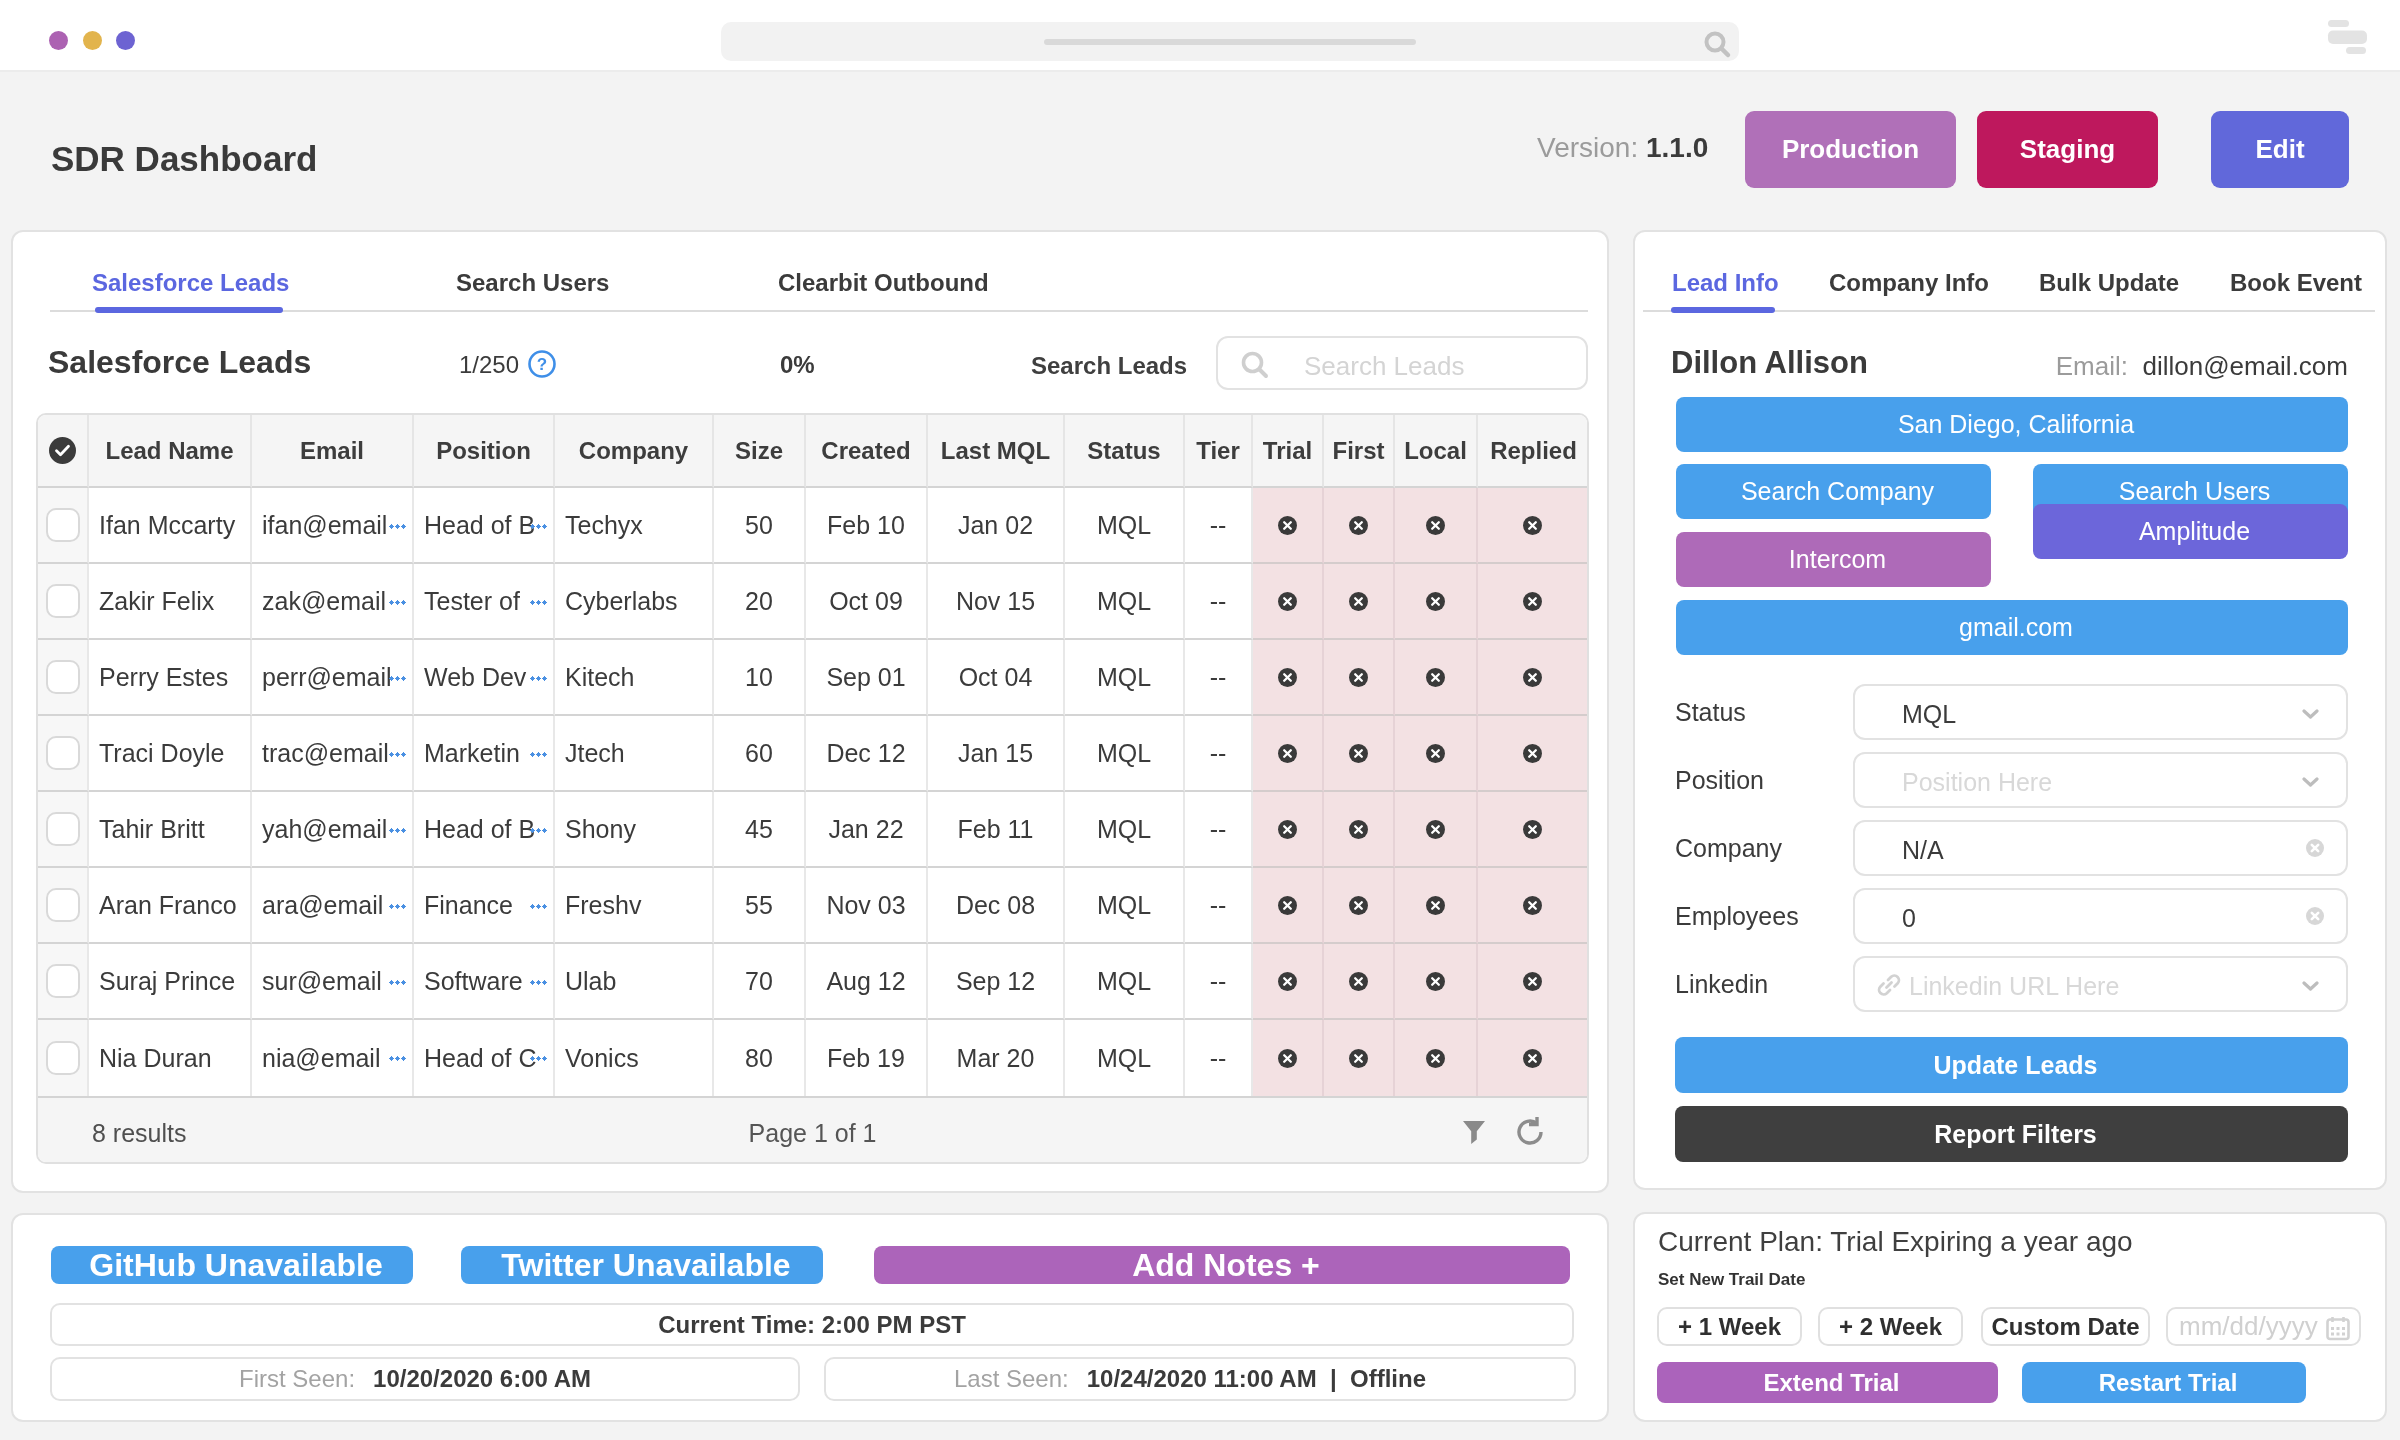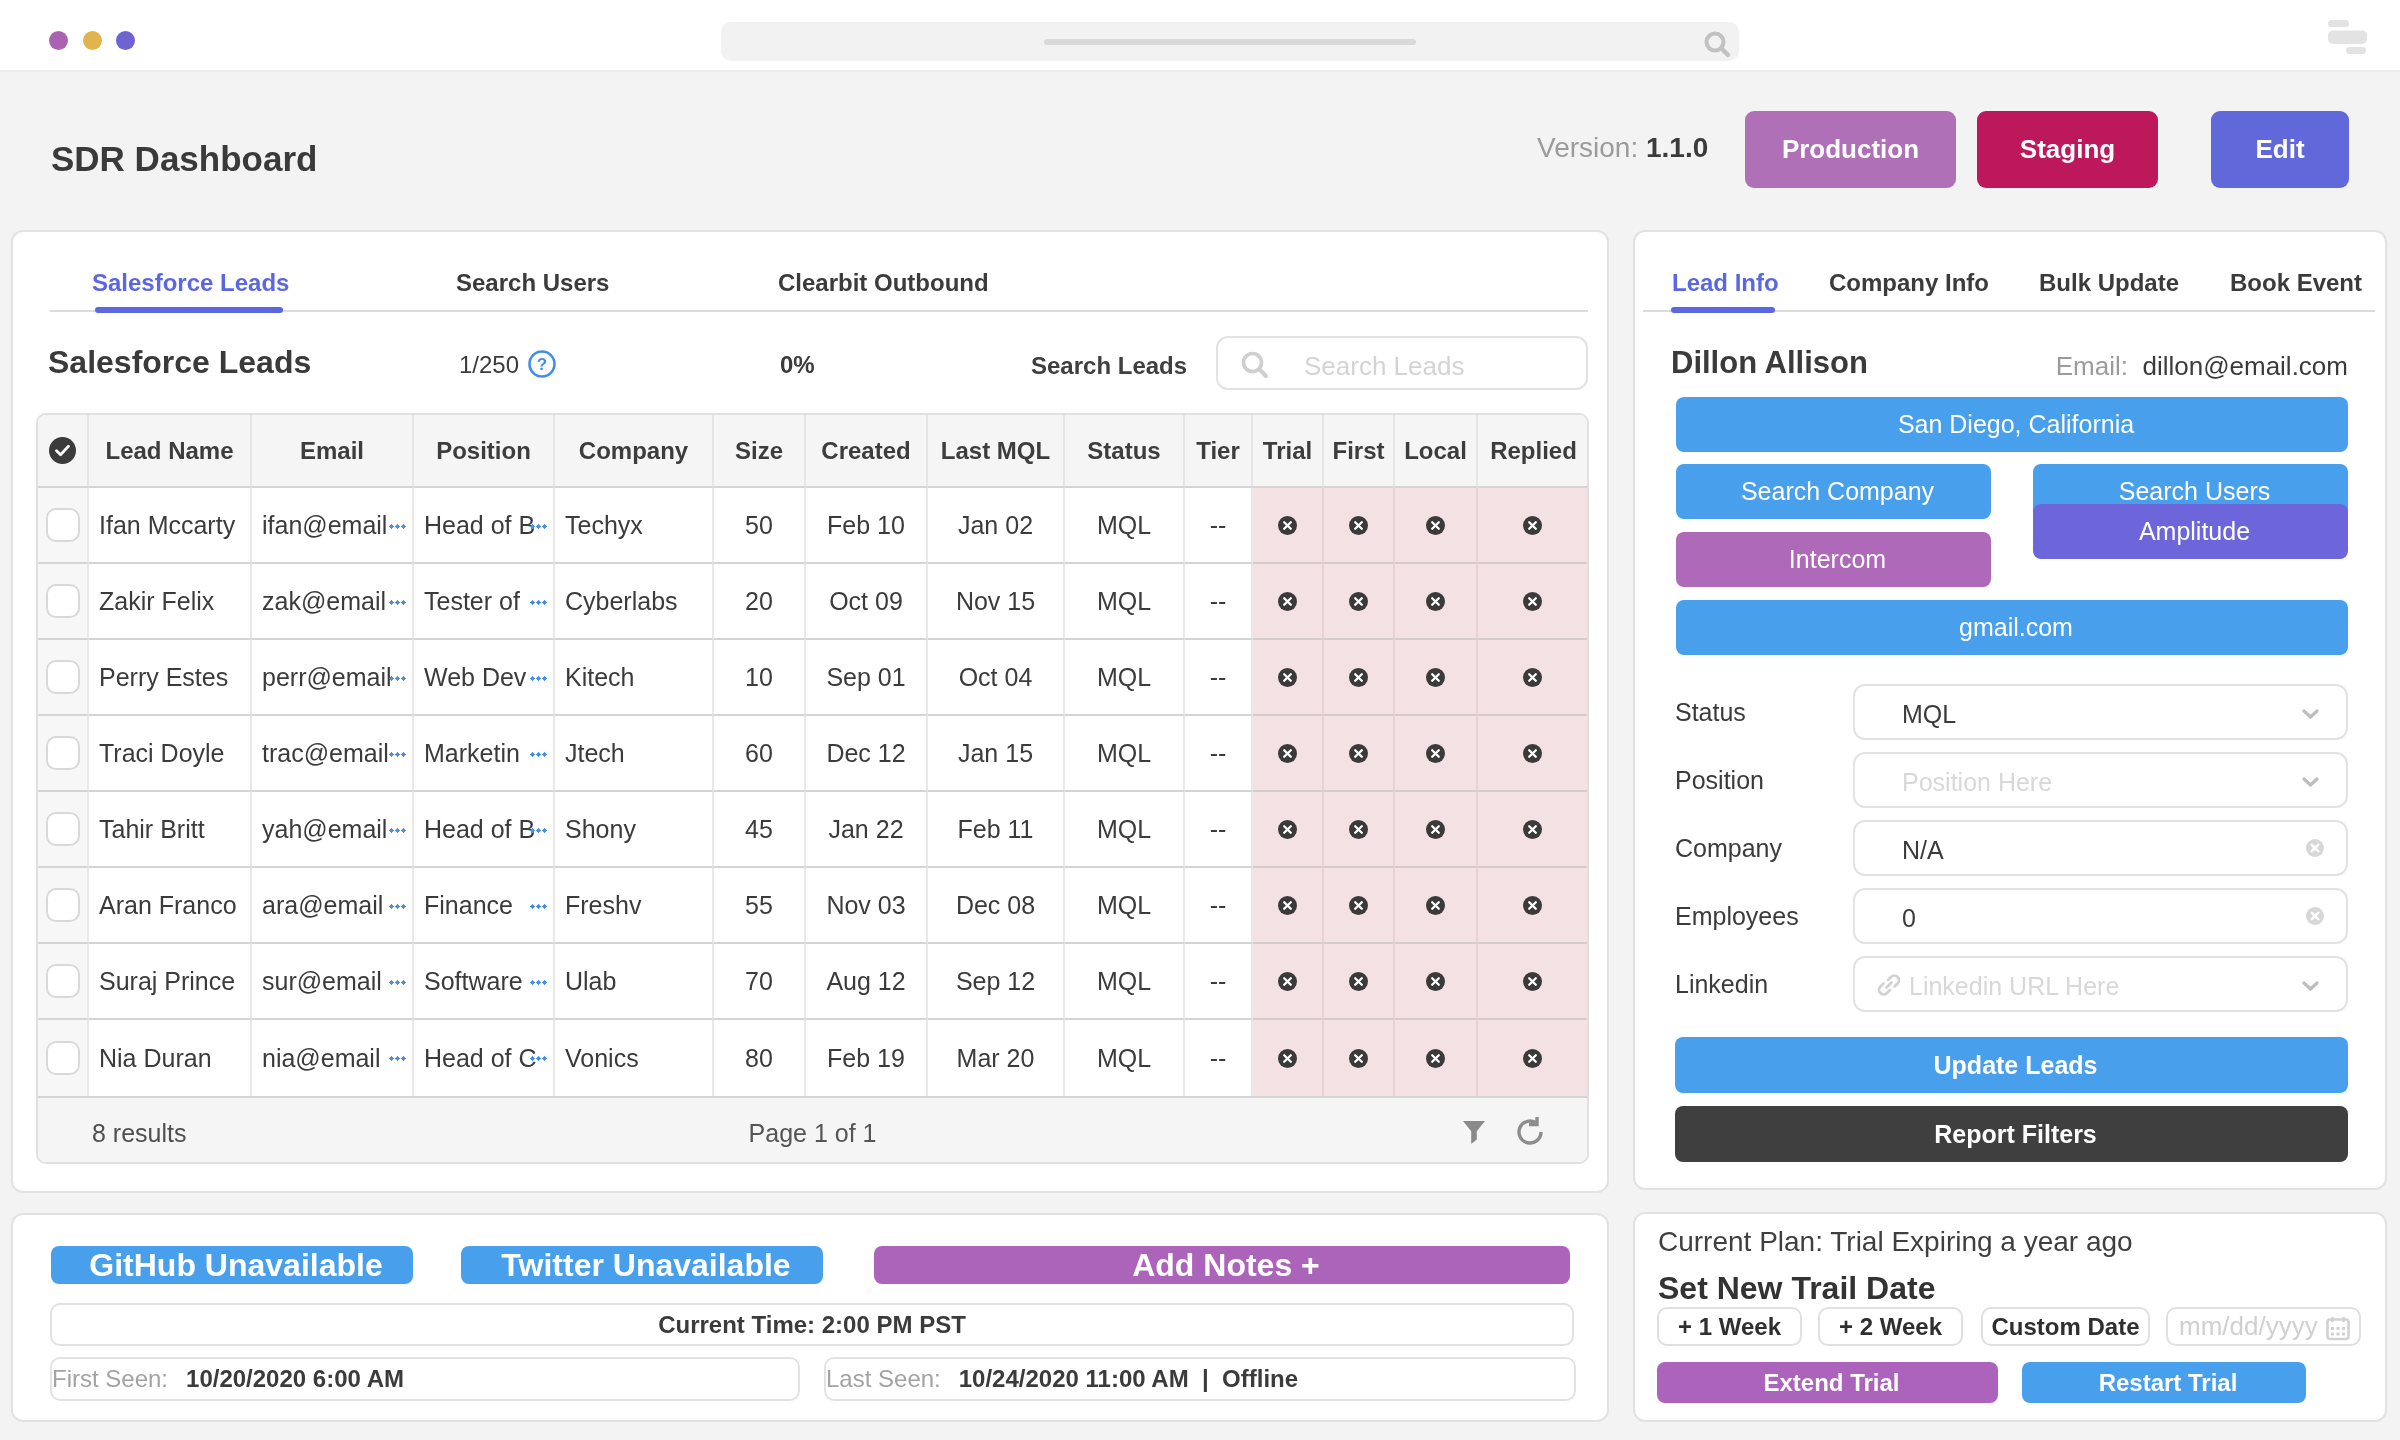--- a/index.html
+++ b/index.html
@@ -49,21 +49,21 @@
 
 .rbt { height:55px; font-size:25px; }
 .flabel { position:absolute; left:1675px; font-size:25px; color:#3b3b3b; }
 .ff { left:1853px; width:495px; height:56px; border-radius:12px; }
 .fv { position:absolute; left:47px; top:14px; font-size:25px; }
 .ph { color:#d8d8d8; }
 .chev { position:absolute; right:27px; top:23px; }
 .clr { position:absolute; right:22px; top:17px; }
 
 .bbt { top:1246px; height:38px; font-size:32px; font-weight:bold; border-radius:8px; }
-.seen { top:1357px; height:44px; display:flex; align-items:center; justify-content:flex-start; border-radius:10px; padding-right:20px; }
+.seen { top:1357px; height:44px; display:flex; align-items:center; justify-content:center; border-radius:10px; padding-right:20px; }
 .sl { color:#a3a3a3; font-size:24px; margin-right:18px; }
 .sv { color:#3b3b3b; font-size:24px; font-weight:bold; }
 .wbt { position:absolute; top:1307px; height:39px; background:#fff; border:2px solid #e0e0e0; border-radius:10px; display:flex; align-items:center; justify-content:center; font-size:24px; font-weight:bold; color:#2f2f2f; }
 .bbt2 { top:1362px; height:41px; font-size:24px; font-weight:bold; border-radius:8px; }
 </style>
 </head>
 <body>
 
 <div class="chrome">
   <div class="dot" style="left:49px; background:#ac62b2;"></div>
@@ -580,21 +580,21 @@
 <div class="field seen" style="left:50px; width:750px;">
     <span class="sl">First Seen:</span>
     <span class="sv">10/20/2020 6:00 AM</span>
   </div>
 <div class="field seen" style="left:824px; width:752px;">
     <span class="sl">Last Seen:</span>
     <span class="sv">10/24/2020 11:00 AM &nbsp;|&nbsp; Offline</span>
   </div>
 
 <div class="abs" style="left:1658px; top:1226px; font-size:28px; color:#3f3f3f;">Current Plan: Trial Expiring a year ago</div>
-<div class="abs" style="left:1658px; top:1270px; font-size:32px; font-weight:bold; color:#333;">Set New Trail Date</div>
+<div class="abs" style="left:1658px; top:1270px; font-size:17px; font-weight:bold; color:#333;">Set New Trail Date</div>
 <div class="wbt" style="left:1657px; width:145px;">+ 1 Week</div>
 <div class="wbt" style="left:1818px; width:145px;">+ 2 Week</div>
 <div class="wbt" style="left:1981px; width:169px;">Custom Date</div>
 <div class="wbt" style="left:2166px; width:195px; color:#d0d0d0; font-weight:normal; font-size:26px; justify-content:flex-start; padding-left:11px;">mm/dd/yyyy
   <svg class="abs" style="right:9px; top:7px;" width="24" height="25" viewBox="0 0 24 25">
     <rect x="1.5" y="3.5" width="21" height="19.5" rx="2.5" fill="none" stroke="#d2d2d2" stroke-width="2.6"></rect>
     <line x1="6.5" y1="1" x2="6.5" y2="6" stroke="#d2d2d2" stroke-width="2.6"></line>
     <line x1="17.5" y1="1" x2="17.5" y2="6" stroke="#d2d2d2" stroke-width="2.6"></line>
     <g fill="#d2d2d2">
       <rect x="5" y="11" width="3" height="3"></rect>

